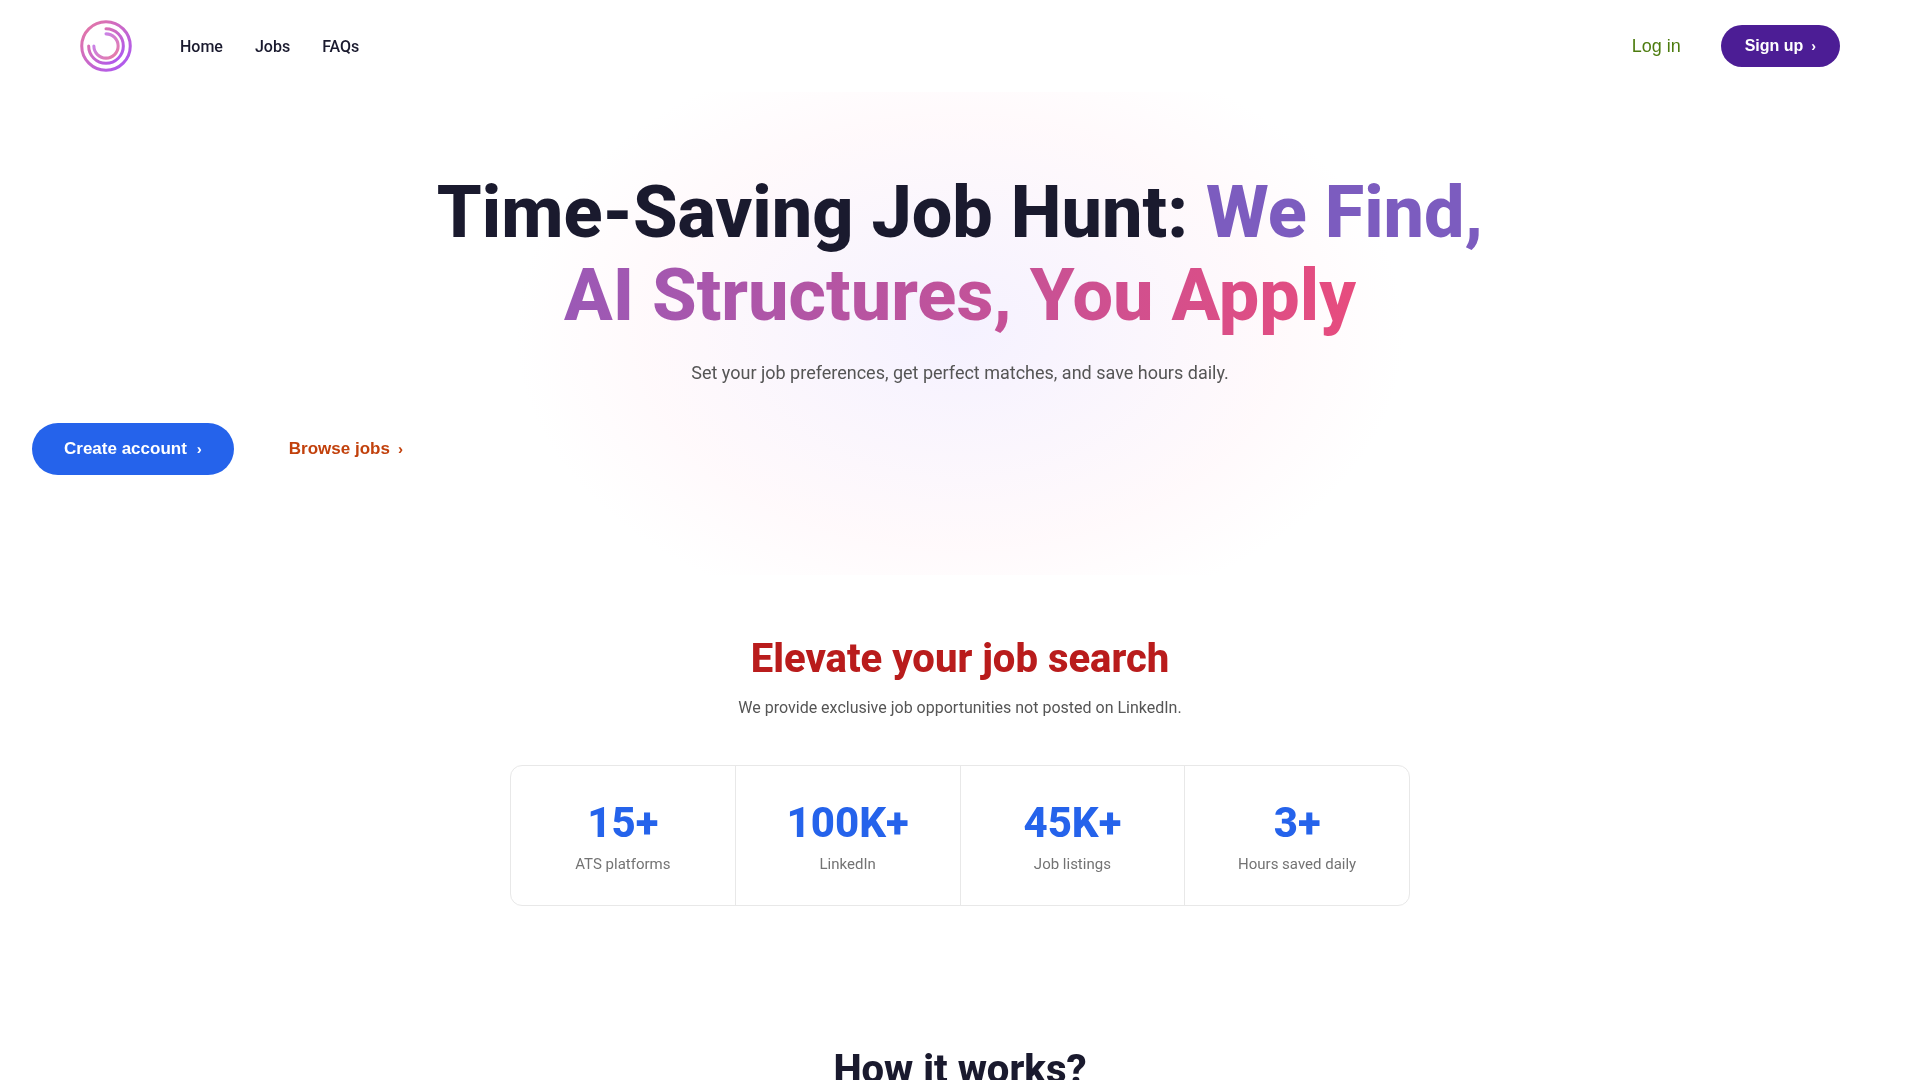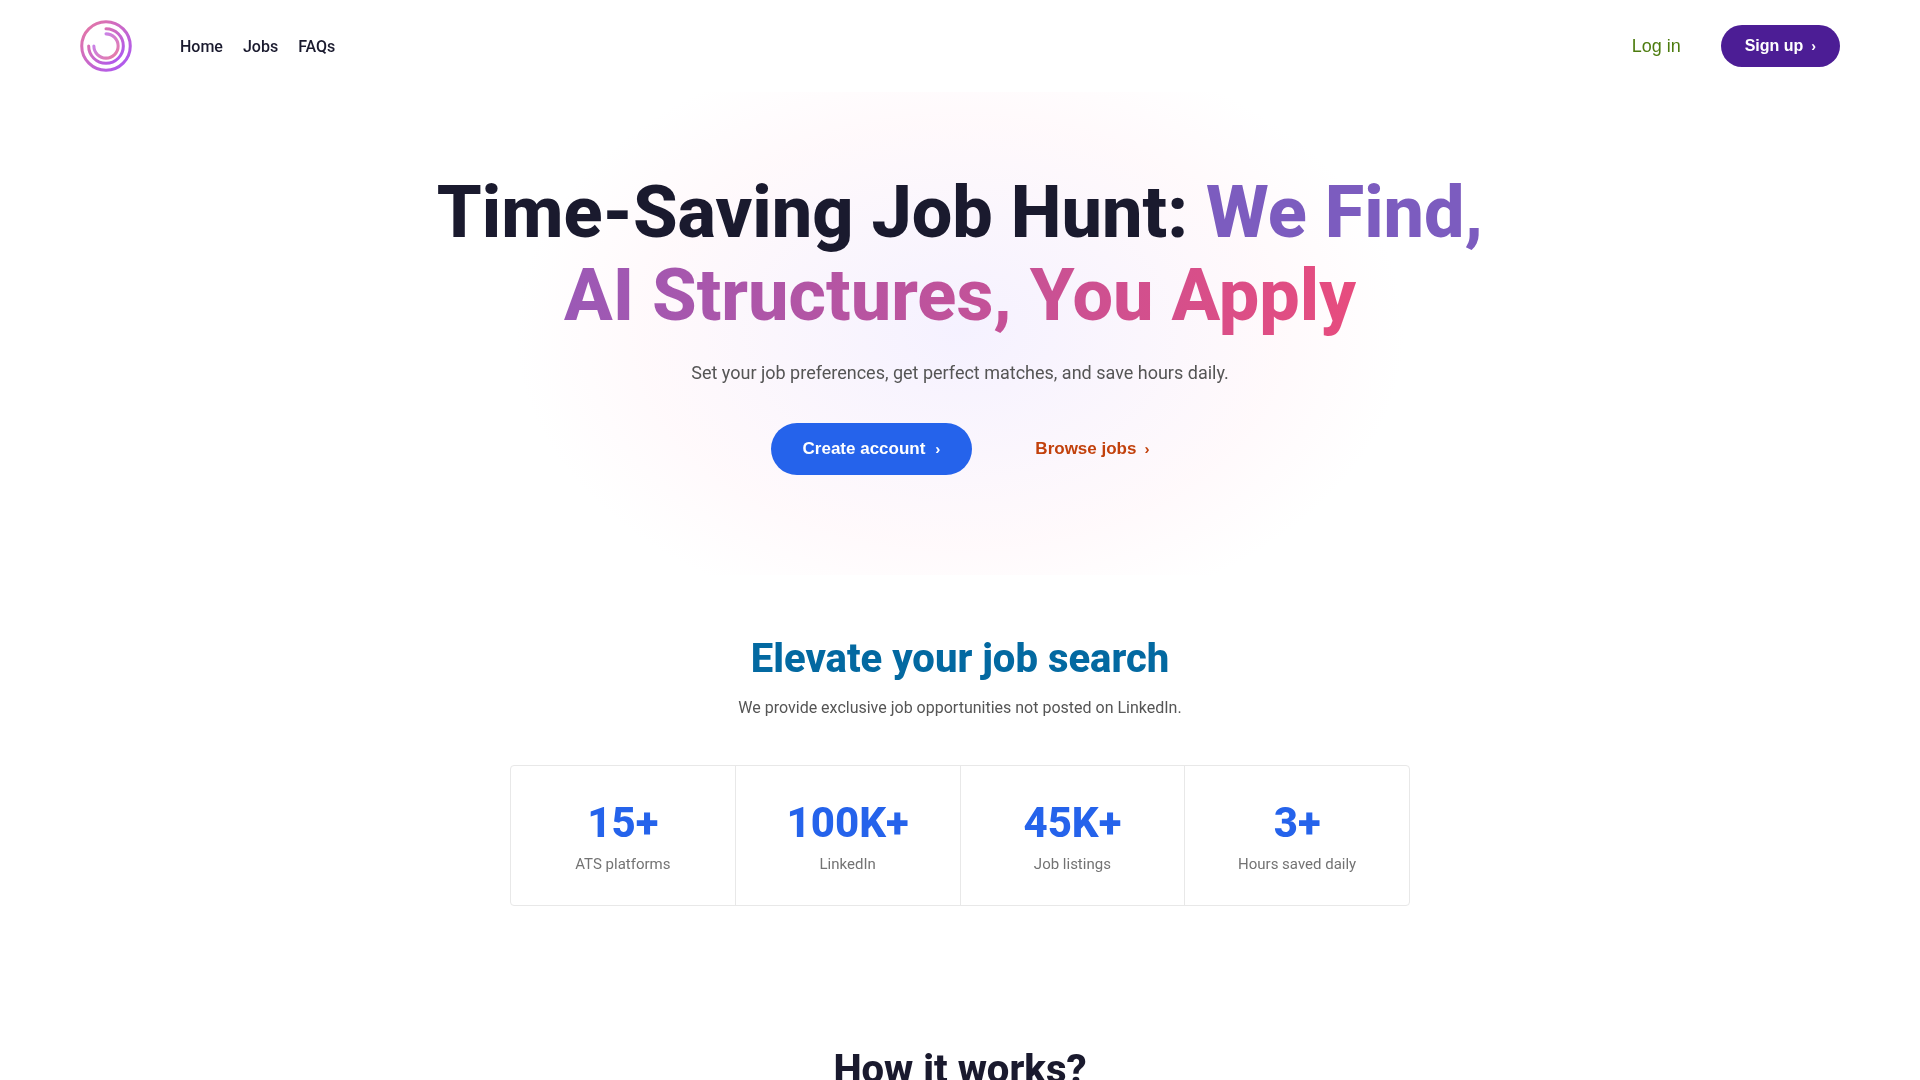--- a/index.html
+++ b/index.html
@@ -38,21 +38,21 @@
       align-items: center;
     }
 
     .logo-svg {
       width: 52px;
       height: 52px;
     }
 
     .nav-links {
       display: flex;
-      gap: 20px;
+      gap: 32px;
       list-style: none;
     }
 
     .nav-links li a {
       text-decoration: none;
       color: #1a1a2e;
       font-size: 16px;
       font-weight: 500;
     }
 
@@ -141,22 +141,22 @@
     .hero-subtitle {
       font-size: 18px;
       color: #555;
       margin-bottom: 40px;
       font-weight: 400;
     }
 
     .hero-buttons {
       display: flex;
       align-items: center;
-      justify-content: center;
-      gap: 20px;
+      justify-content: flex-start;
+      gap: 12px;
     }
 
     .create-account-btn {
       background: #2563eb;
       color: #ffffff;
       border: none;
       border-radius: 28px;
       padding: 16px 32px;
       font-size: 17px;
       font-weight: 600;
@@ -189,36 +189,36 @@
 
     
     .elevate-section {
       text-align: center;
       padding: 60px 80px 80px;
     }
 
     .elevate-title {
       font-size: 40px;
       font-weight: 800;
-      color: #0369a1;
+      color: #b91c1c;
       margin-bottom: 16px;
     }
 
     .elevate-subtitle {
       font-size: 16px;
       color: #555;
       margin-bottom: 48px;
     }
 
     .stats-grid {
       display: flex;
       justify-content: center;
       gap: 0;
       border: 1px solid #e8e8e8;
-      border-radius: 4px;
+      border-radius: 12px;
       max-width: 900px;
       margin: 0 auto;
       overflow: hidden;
     }
 
     .stat-item {
       flex: 1;
       padding: 32px 20px;
       border-right: 1px solid #e8e8e8;
       text-align: center;

